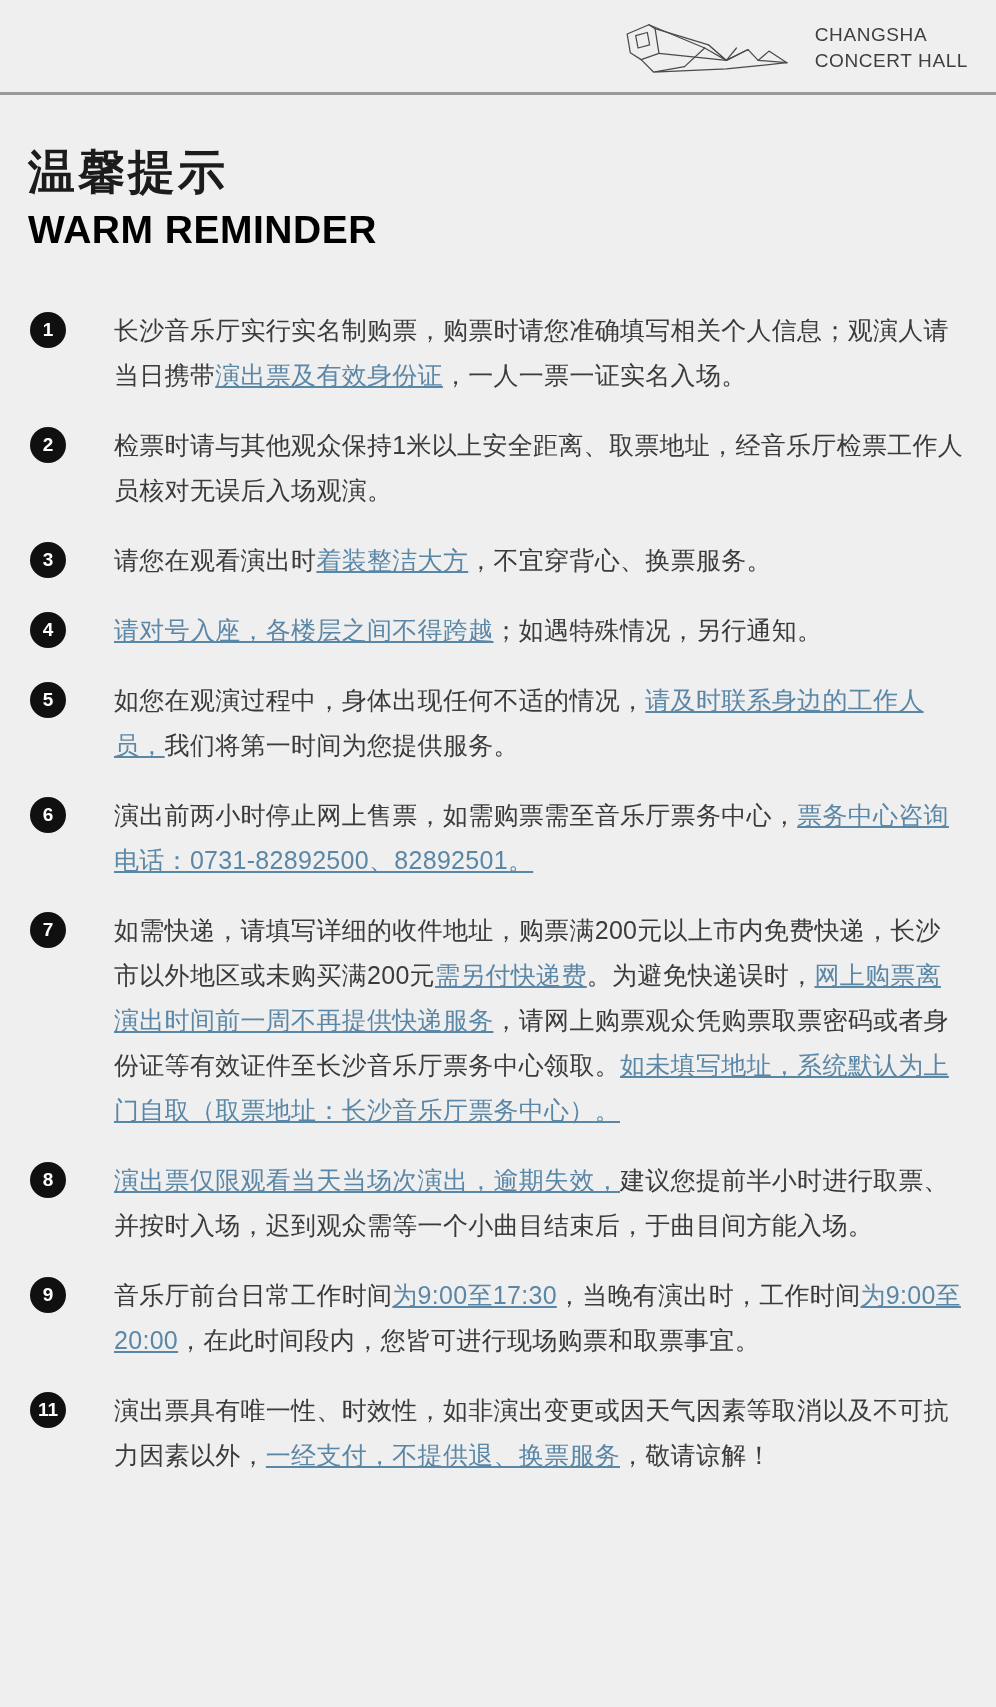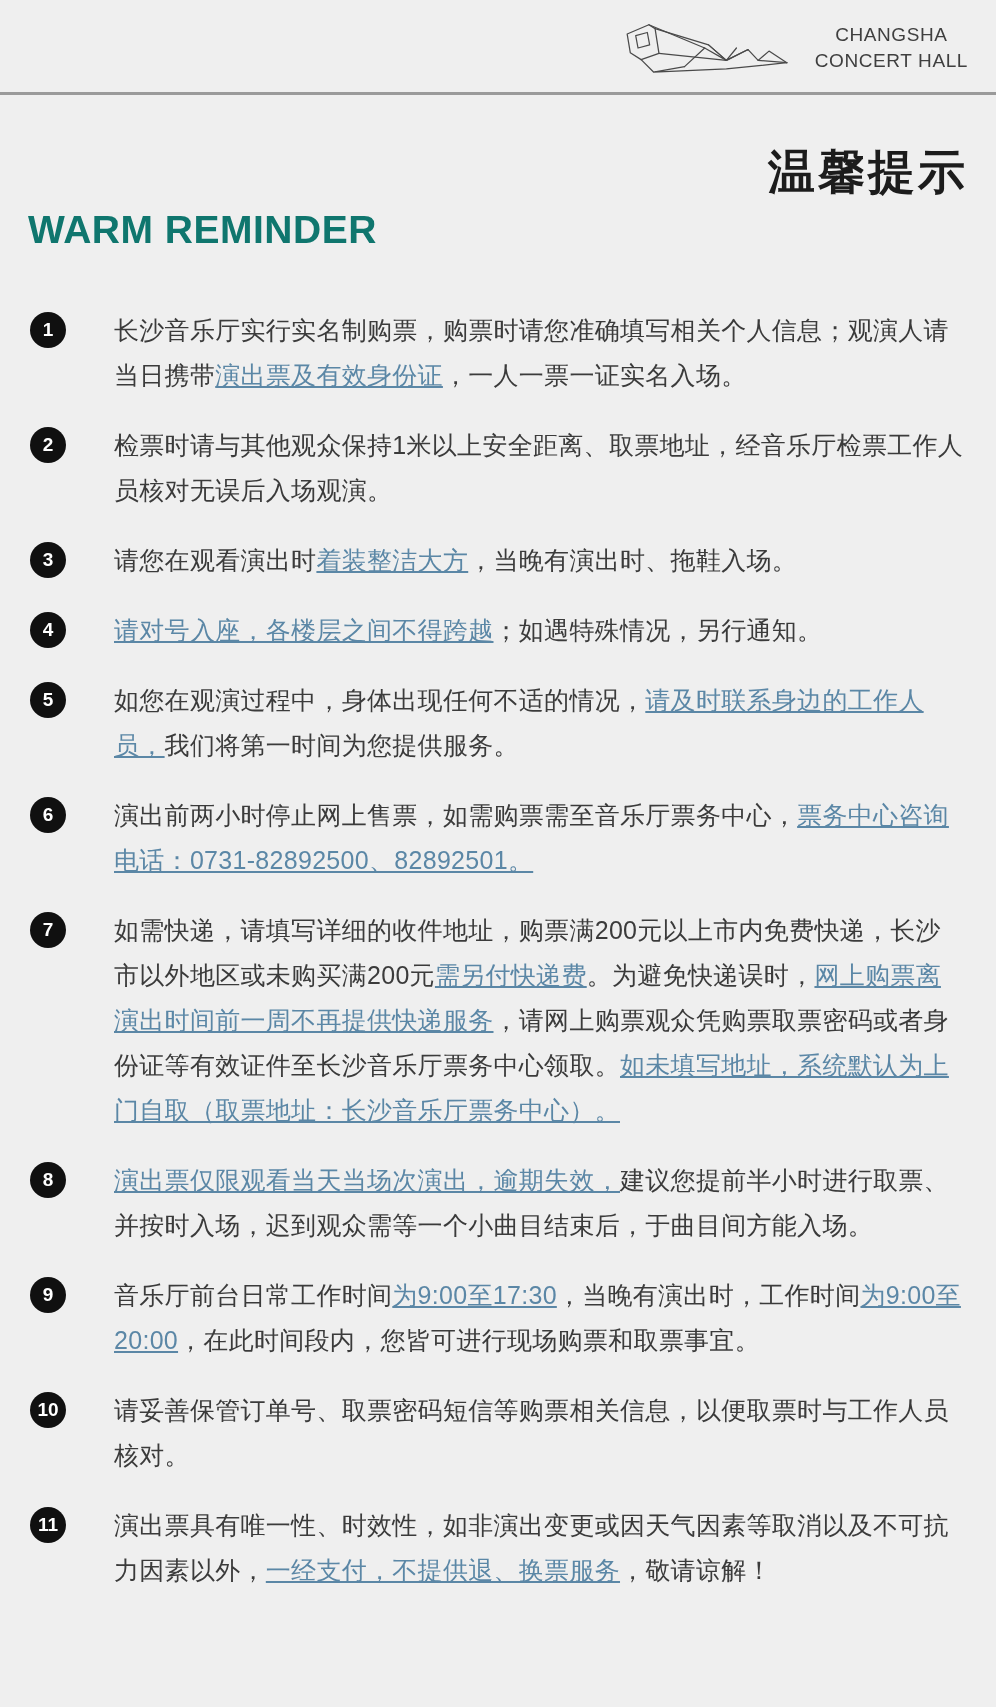--- a/index.html
+++ b/index.html
@@ -15,47 +15,46 @@
   
   .header {
     display: flex;
     justify-content: flex-end;
     align-items: center;
     padding: 14px 28px 0 0;
     height: 82px;
   }
   .logo-svg { width: 196px; height: 62px; display: block; margin-right: 10px; }
   .brand {
-    text-align: center;
+    text-align: left;
     color: #3f3f3f;
     font-size: 19px;
     line-height: 1.35;
     letter-spacing: 0.6px;
     font-weight: 400;
   }
   .divider {
     width: 100%;
     height: 3px;
     background: #9a9a9a;
     margin-top: 10px;
   }
   
   .title-block { padding: 50px 28px 0 28px; }
   .title-zh {
     font-size: 47px;
     font-weight: 900;
     color: #1c1c1c;
     letter-spacing: 3px;
     line-height: 1.15;
-    text-align: right;
   }
   .title-en {
     font-size: 39px;
     font-weight: 600;
-    color: #0f766e;
+    color: #000000;
     letter-spacing: 0.5px;
     margin-top: 10px;
     line-height: 1.1;
   }
   
   .list { padding: 56px 30px 0 30px; }
   .item {
     display: flex;
     align-items: flex-start;
     margin-bottom: 25px;
@@ -120,21 +119,21 @@
     <div class="item">
       <span class="badge">1</span>
       <p class="item-text"><span>长沙音乐厅实行实名制购票，购票时请您准确填写相关个人信息；观演人请当日携带</span><span class="hl">演出票及有效身份证</span><span>，一人一票一证实名入场。</span></p>
     </div>
     <div class="item">
       <span class="badge">2</span>
       <p class="item-text"><span>检票时请与其他观众保持1米以上安全距离、取票地址，经音乐厅检票工作人员核对无误后入场观演。</span></p>
     </div>
     <div class="item">
       <span class="badge">3</span>
-      <p class="item-text"><span>请您在观看演出时</span><span class="hl">着装整洁大方</span><span>，当晚有演出时、拖鞋入场。</span></p>
+      <p class="item-text"><span>请您在观看演出时</span><span class="hl">着装整洁大方</span><span>，不宜穿背心、换票服务。</span></p>
     </div>
     <div class="item">
       <span class="badge">4</span>
       <p class="item-text"><span class="hl">请对号入座，各楼层之间不得跨越</span><span>；如遇特殊情况，另行通知。</span></p>
     </div>
     <div class="item">
       <span class="badge">5</span>
       <p class="item-text"><span>如您在观演过程中，身体出现任何不适的情况，</span><span class="hl">请及时联系身边的工作人员，</span><span>我们将第一时间为您提供服务。</span></p>
     </div>
     <div class="item">
@@ -147,20 +146,16 @@
     </div>
     <div class="item">
       <span class="badge">8</span>
       <p class="item-text"><span class="hl">演出票仅限观看当天当场次演出，逾期失效，</span><span>建议您提前半小时进行取票、并按时入场，迟到观众需等一个小曲目结束后，于曲目间方能入场。</span></p>
     </div>
     <div class="item">
       <span class="badge">9</span>
       <p class="item-text"><span>音乐厅前台日常工作时间</span><span class="hl">为9:00至17:30</span><span>，当晚有演出时，工作时间</span><span class="hl">为9:00至20:00</span><span>，在此时间段内，您皆可进行现场购票和取票事宜。</span></p>
     </div>
     <div class="item">
-      <span class="badge">10</span>
-      <p class="item-text"><span>请妥善保管订单号、取票密码短信等购票相关信息，以便取票时与工作人员核对。</span></p>
-    </div>
-    <div class="item">
       <span class="badge">11</span>
       <p class="item-text"><span>演出票具有唯一性、时效性，如非演出变更或因天气因素等取消以及不可抗力因素以外，</span><span class="hl">一经支付，不提供退、换票服务</span><span>，敬请谅解！</span></p>
     </div>
   </div>
 
 </body></html>

